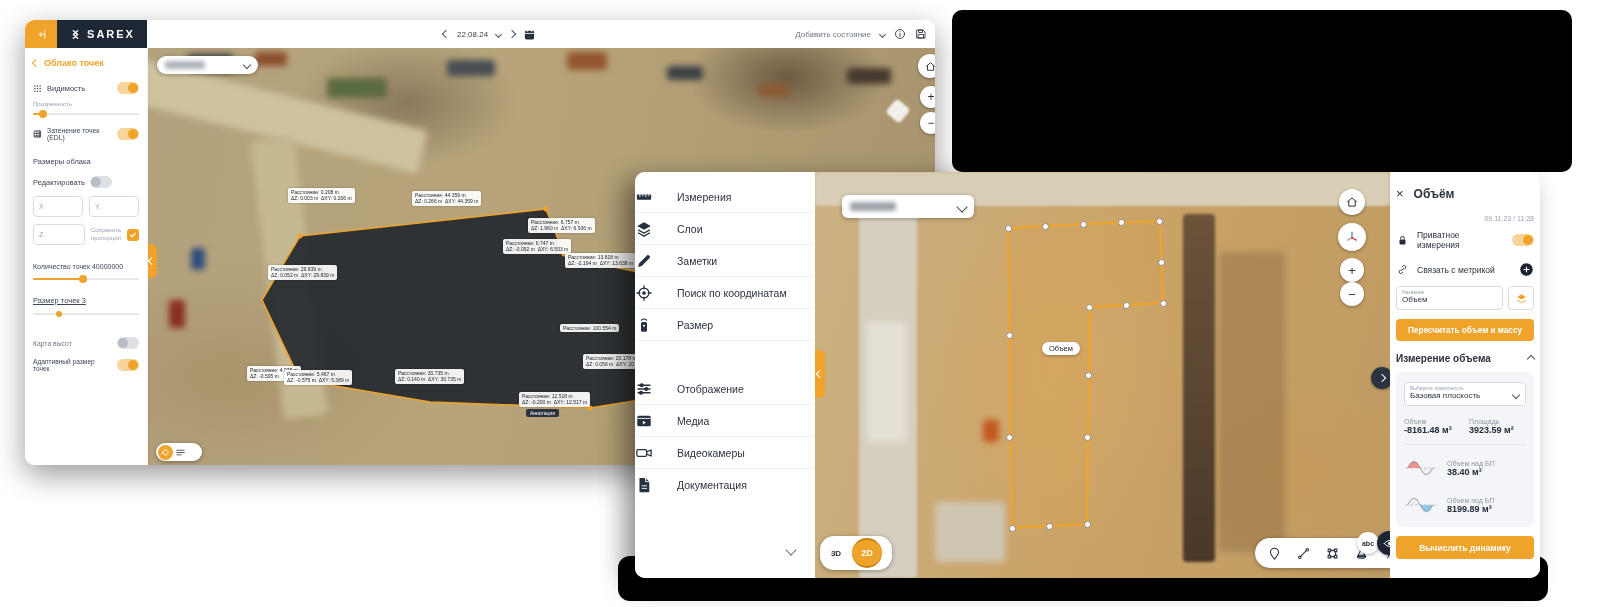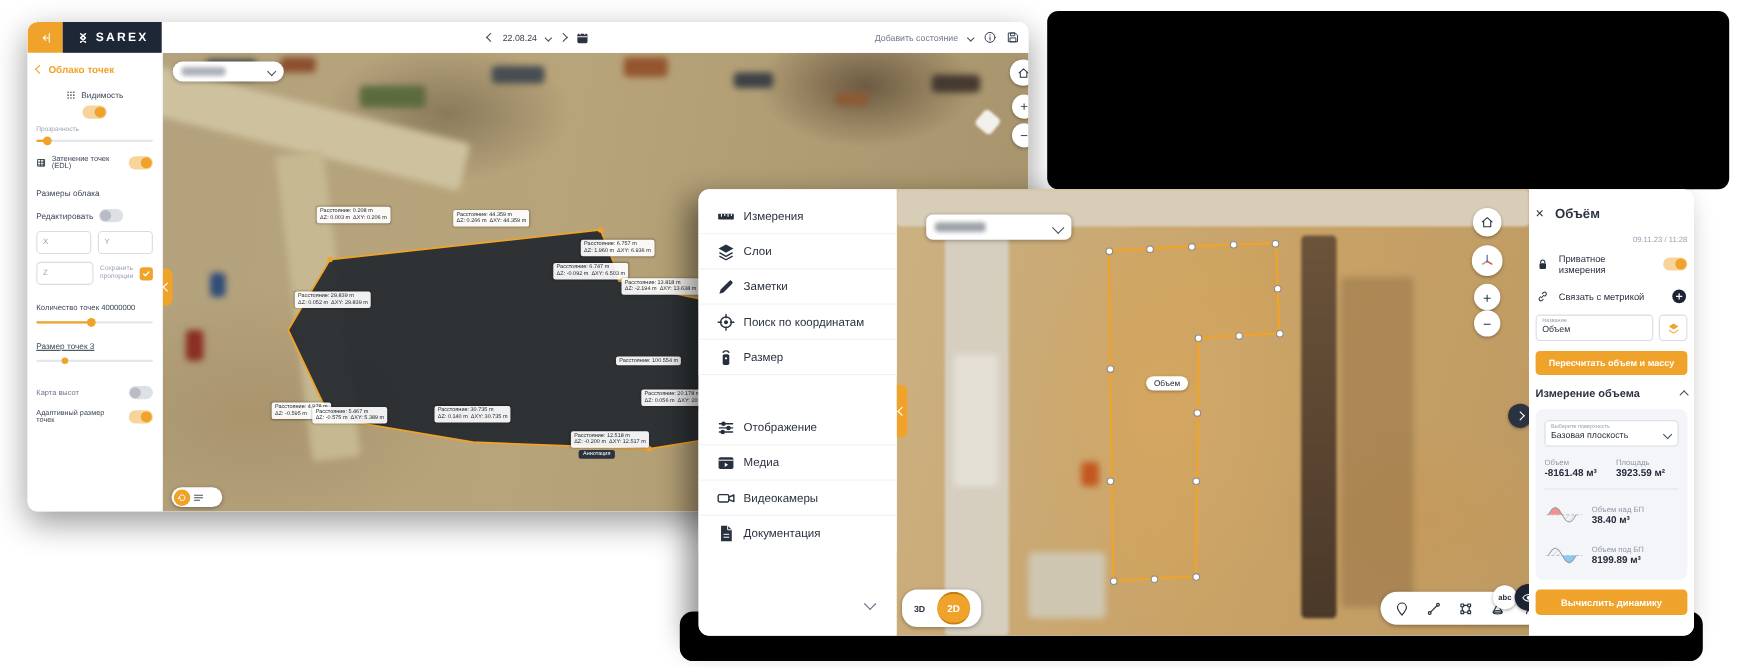--- a/index.html
+++ b/index.html
@@ -58,21 +58,21 @@
   .smudge{background:#ADB2BA;filter:blur(2px);border-radius:3px;}
   .circbtn{position:absolute;background:#fff;border-radius:50%;box-shadow:0 1px 3px rgba(0,0,0,.35);
            display:flex;align-items:center;justify-content:center;color:#2A3342;z-index:5;}
   .orangetab{position:absolute;left:0;width:10px;height:34px;background:#F0A32A;border-radius:0 6px 6px 0;
              display:flex;align-items:center;justify-content:center;z-index:5;}
   .pill{position:absolute;background:#fff;border-radius:14px;box-shadow:0 1px 4px rgba(0,0,0,.35);display:flex;align-items:center;z-index:5;}
   
   .rwin{left:635px;top:172px;width:905px;height:406px;background:#fff;border-radius:10px;overflow:hidden;
         box-shadow:-10px 8px 26px rgba(0,0,0,.45);z-index:10;}
   .rw-menu{position:absolute;left:0;top:0;width:180px;bottom:0;background:#fff;z-index:6;}
-  .mrow{position:absolute;left:0;width:180px;height:32px;display:flex;align-items:center;gap:7px;padding-left:16px;
+  .mrow{position:absolute;left:0;width:180px;height:32px;display:flex;align-items:center;gap:24px;
         box-sizing:border-box;border-bottom:1px solid #EEF0F3;background:#fff;}
   .mlbl{font-size:10.5px;color:#2B3240;}
   .mi{width:18px;height:18px;flex:none;display:flex;align-items:center;justify-content:center;}
   .rw-map{position:absolute;left:180px;top:0;width:575px;bottom:0;overflow:hidden;
     background:
       radial-gradient(200px 120px at 480px 300px,#c59a5c 0%,rgba(197,154,92,0) 70%),
       radial-gradient(180px 260px at 240px 200px,#d2a868 0%,rgba(210,168,104,0) 75%),
       linear-gradient(105deg,#cbb183 0%,#c9a266 55%,#bd9a63 100%);}
   .rw-panel{position:absolute;left:755px;top:0;right:0;bottom:0;background:#fff;z-index:8;font-size:8.5px;color:#2B3240;
             padding:0 6px;box-sizing:border-box;}
@@ -208,21 +208,21 @@
             <rect x="7" y="13" width="10" height="7"></rect>
           </svg>
       </div>
     </div>
 
     <div class="lw-side">
       <div class="side-title">
         <span class="chev left" style="border-color:#F0A32A;"></span>
         <span>Облако точек</span>
       </div>
-      <div class="side-row" style="margin-top:6px;justify-content:space-between;flex-direction:column;">
+      <div class="side-row" style="margin-top:6px;justify-content:space-between;">
         <span style="display:flex;align-items:center;gap:5px;">
           <svg width="9" height="9" viewBox="0 0 24 24">
               <g fill="#3C4657">
                 <circle cx="5" cy="5" r="2"></circle>
                 <circle cx="12" cy="5" r="2"></circle>
                 <circle cx="19" cy="5" r="2"></circle>
                 <circle cx="5" cy="12" r="2"></circle>
                 <circle cx="12" cy="12" r="2"></circle>
                 <circle cx="19" cy="12" r="2"></circle>
                 <circle cx="5" cy="19" r="2"></circle>

